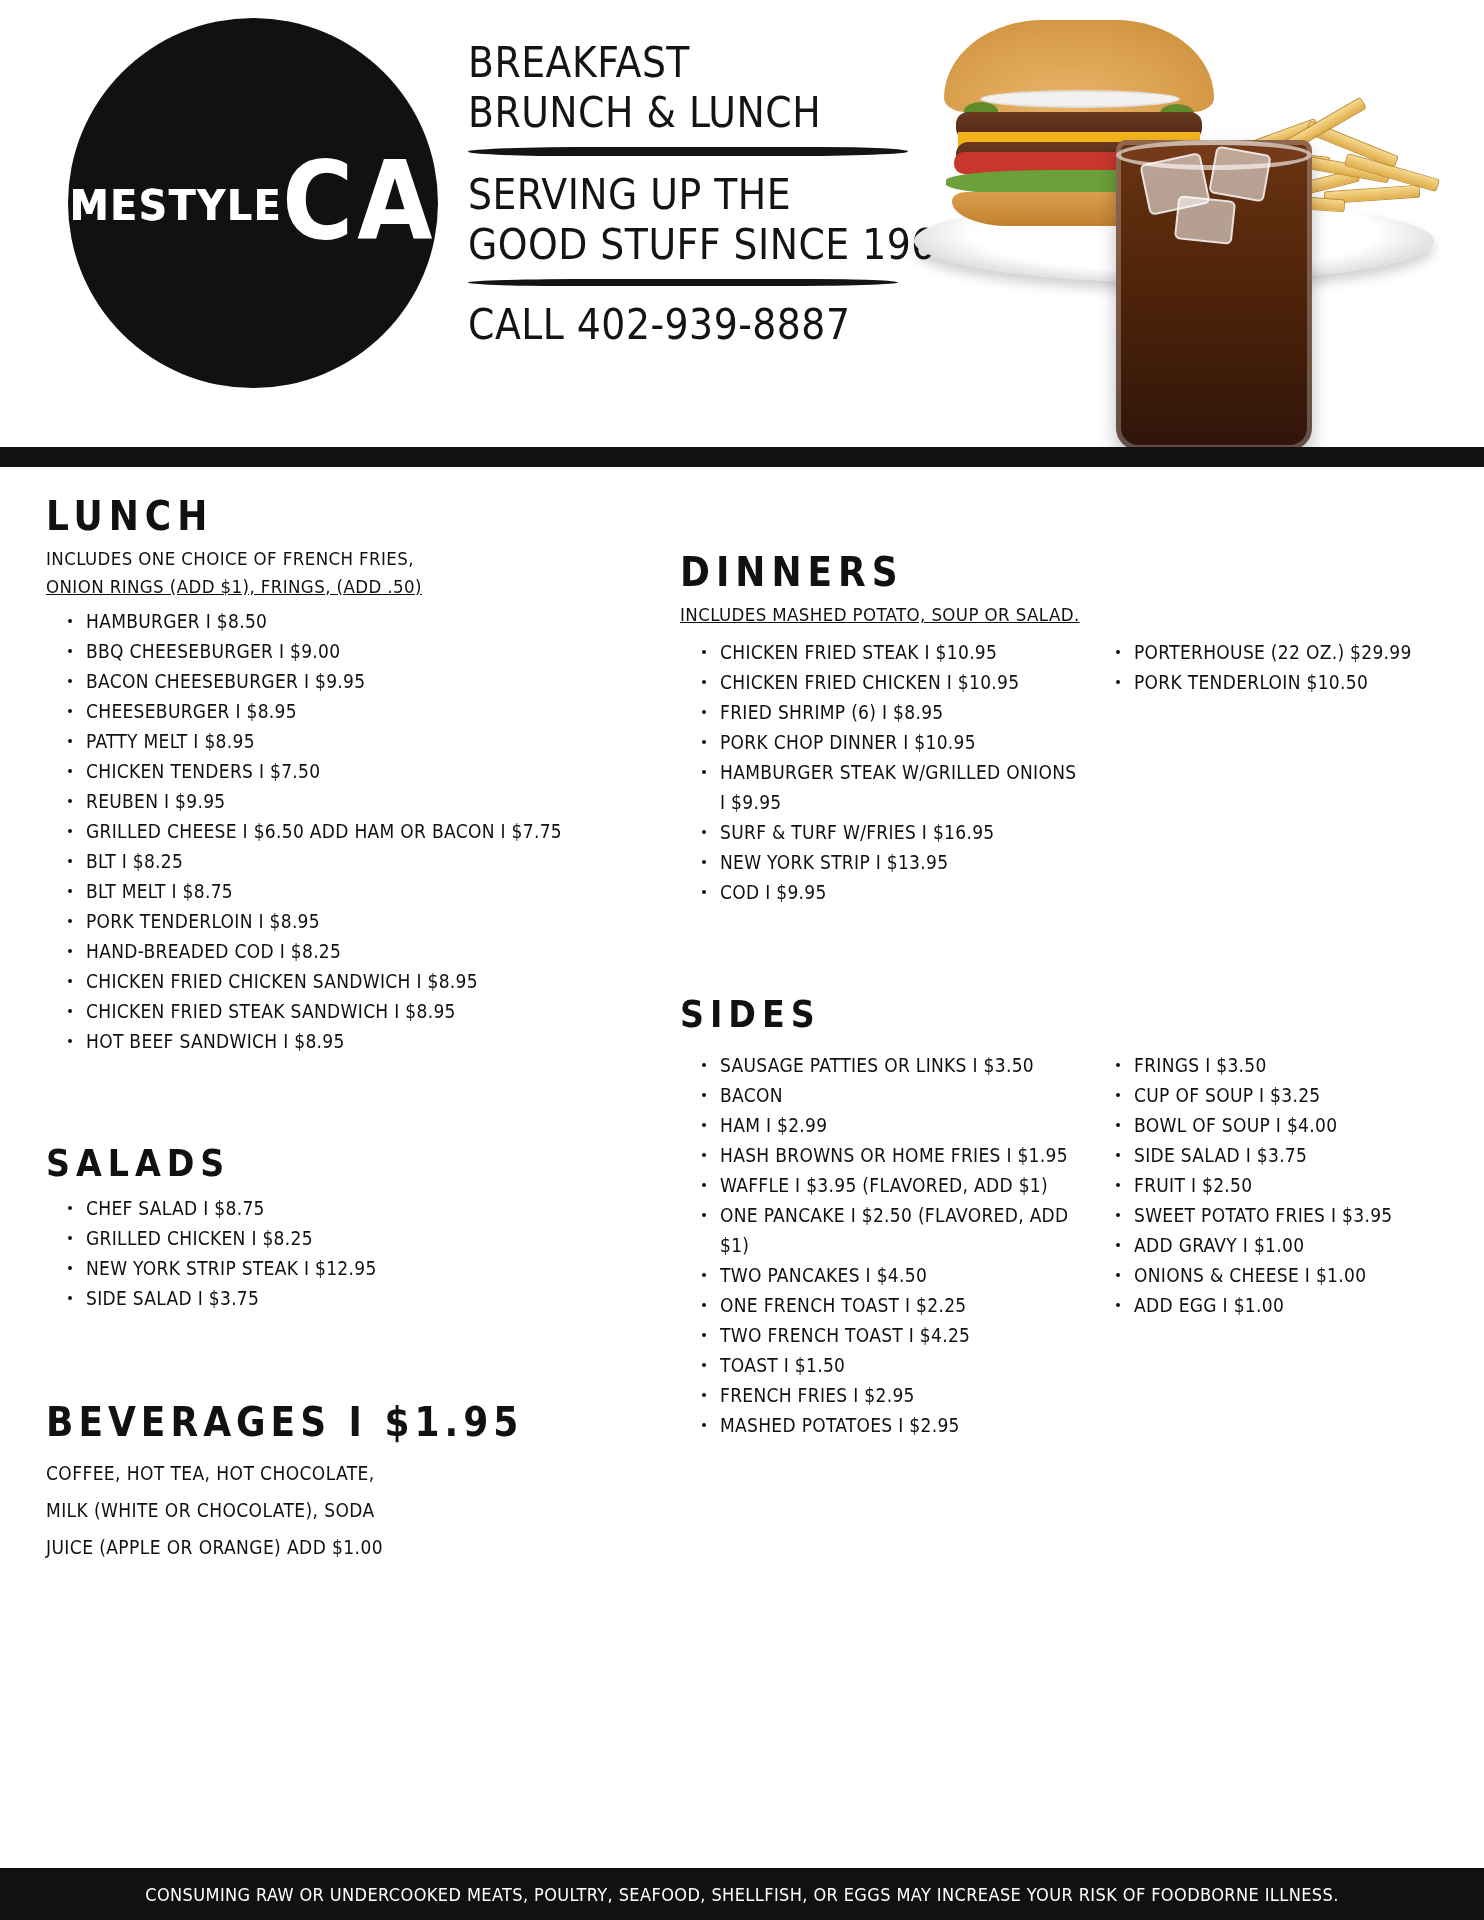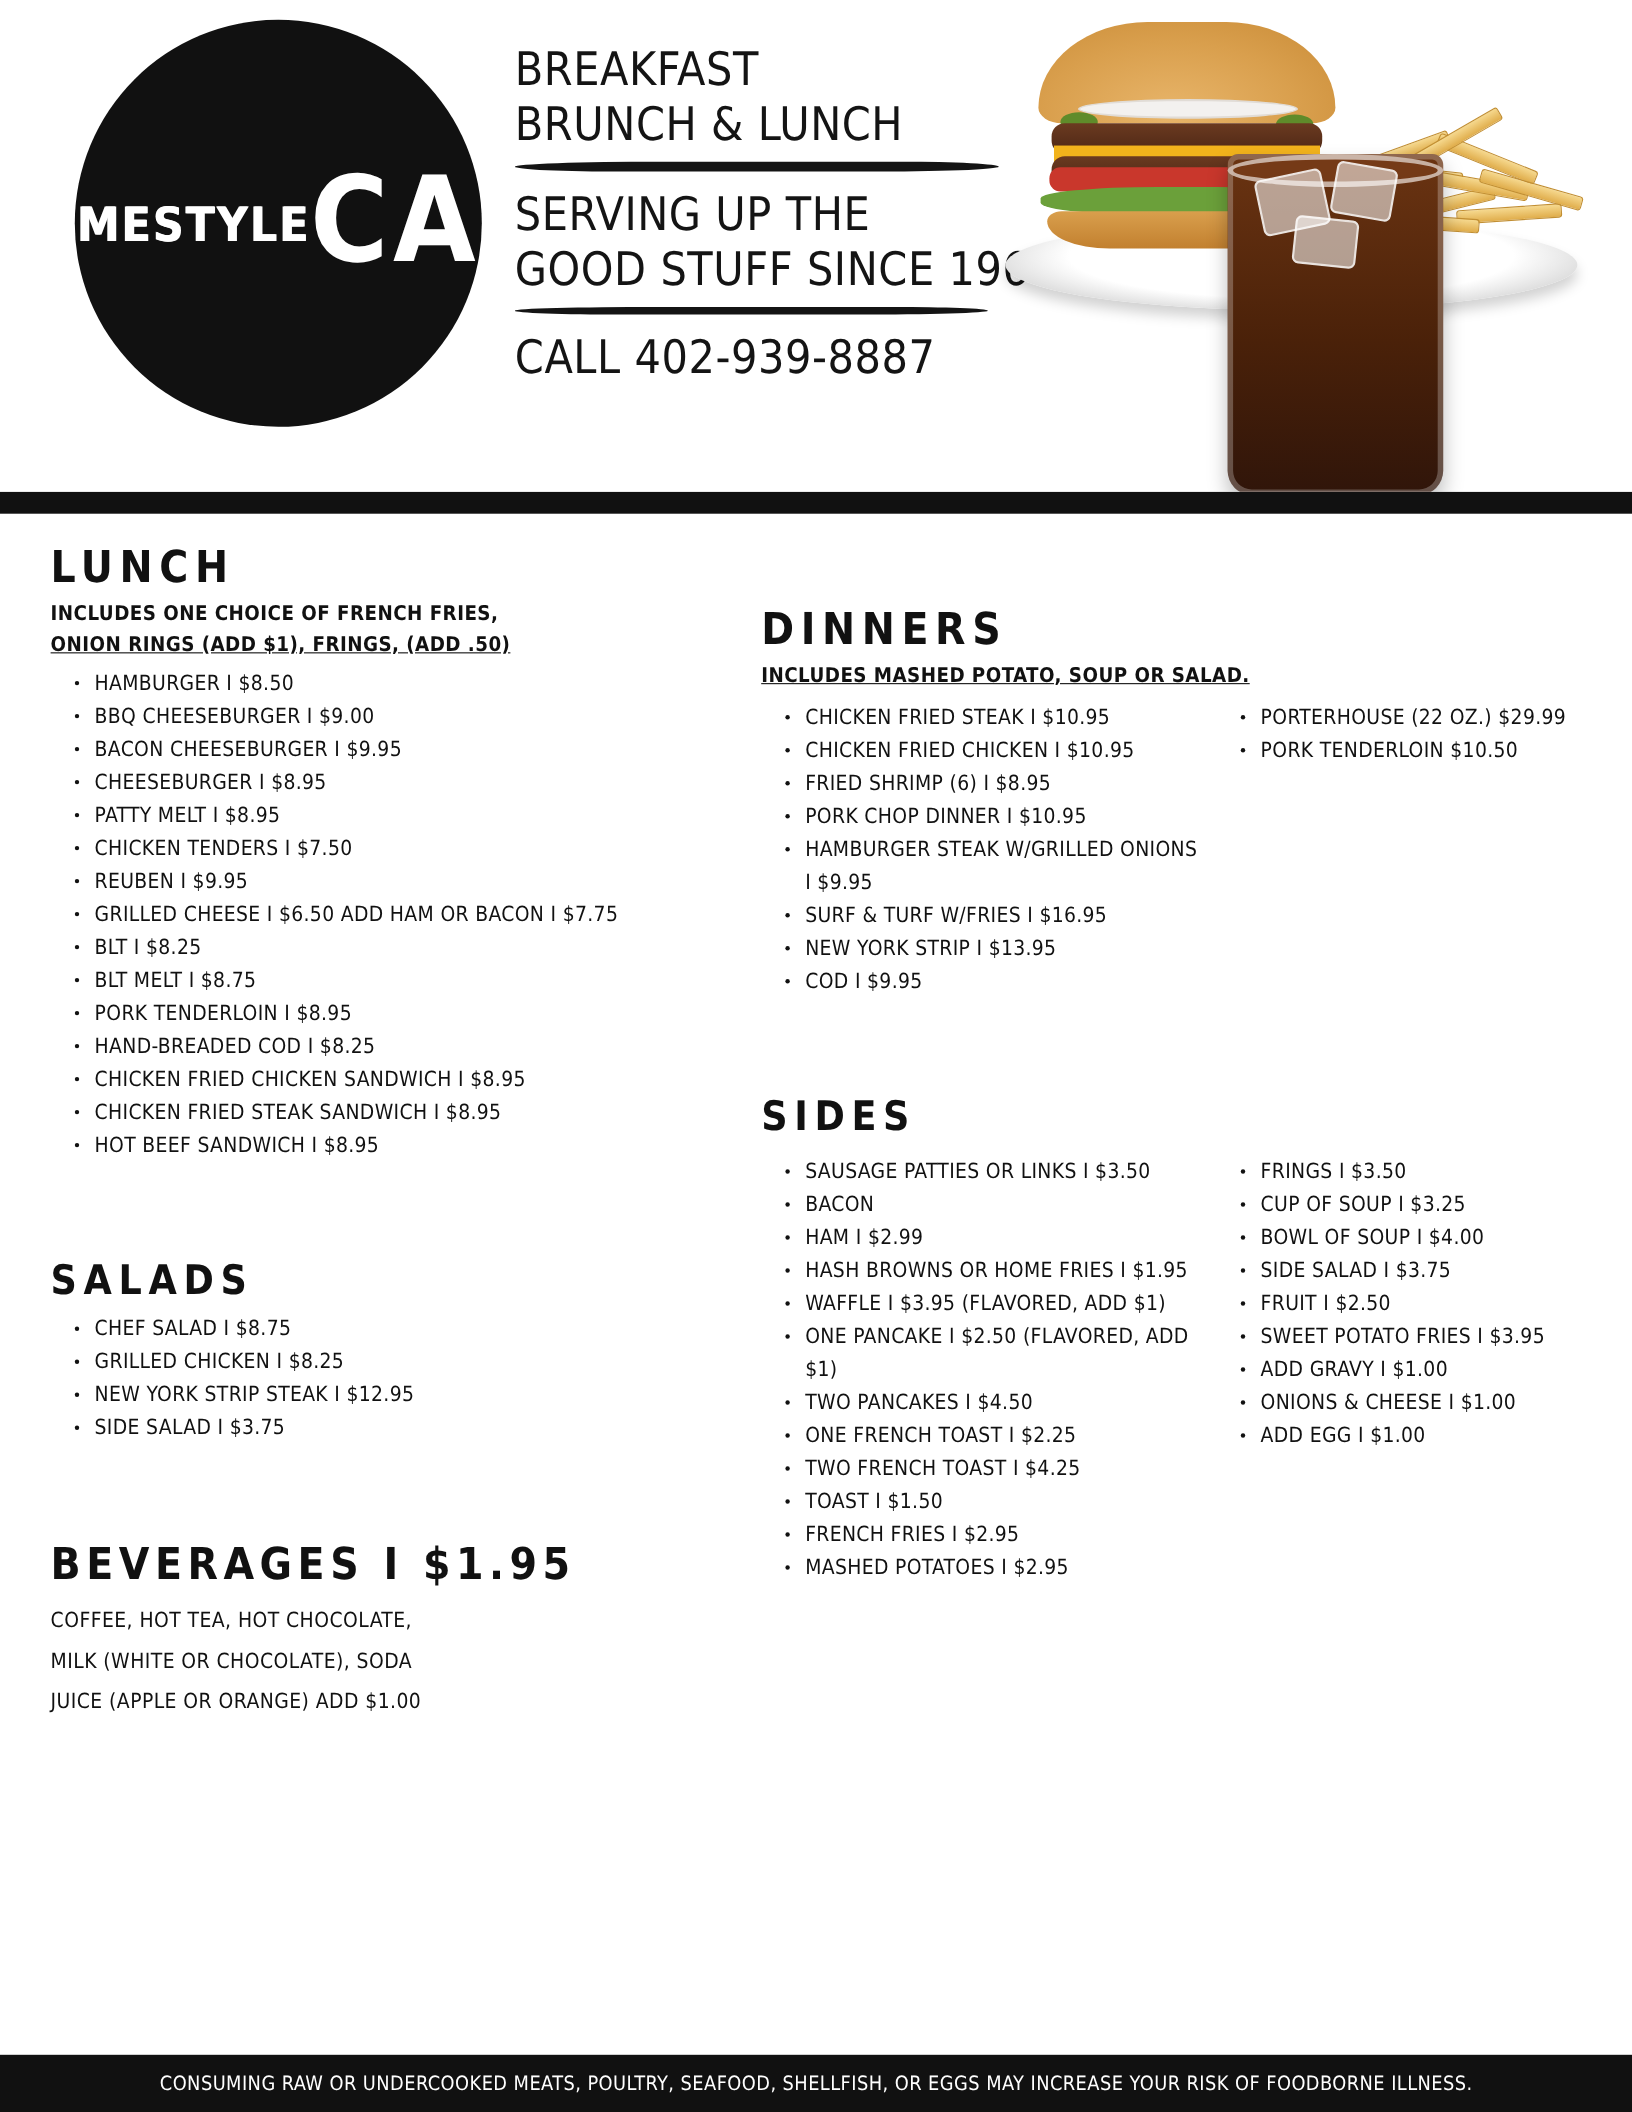--- a/index.html
+++ b/index.html
@@ -180,21 +180,21 @@
 
   .band {
     height: 20px; background: #111111; width: 100%;
   }
 
   
   .content {
     position: relative;
     padding: 26px 46px 0 46px;
     display: flex;
-    gap: 36px;
+    gap: 24px;
   }
   .col-left { width: 610px; }
   .col-right { flex: 1; }
 
   h2.section {
     font-family: "DejaVu Sans Condensed","Liberation Sans",sans-serif;
     font-weight: bold;
     font-size: 40px;
     letter-spacing: 6px;
     text-transform: uppercase;
@@ -202,21 +202,20 @@
     color: #111111;
   }
   h2.section.sm { font-size: 37px; }
   .note {
     font-family: "DejaVu Sans Condensed","Liberation Sans",sans-serif;
     font-size: 18.5px;
     letter-spacing: 0.4px;
     text-transform: uppercase;
     margin: 0 0 3px 0;
     line-height: 1.35;
-    font-weight: bold;
   }
   .note.u { text-decoration: underline; }
   ul.items {
     list-style: none;
     margin: 6px 0 0 0;
     padding: 0 0 0 34px;
   }
   ul.items li {
     position: relative;
     font-family: "DejaVu Sans Condensed","Liberation Sans",sans-serif;

